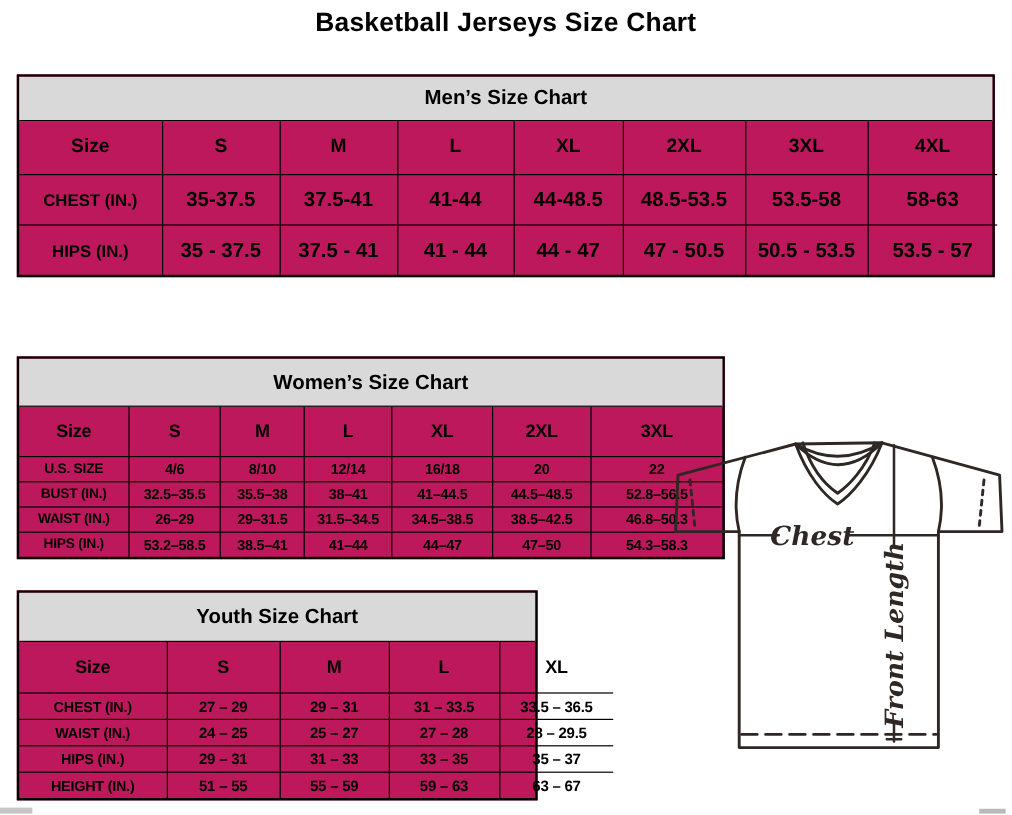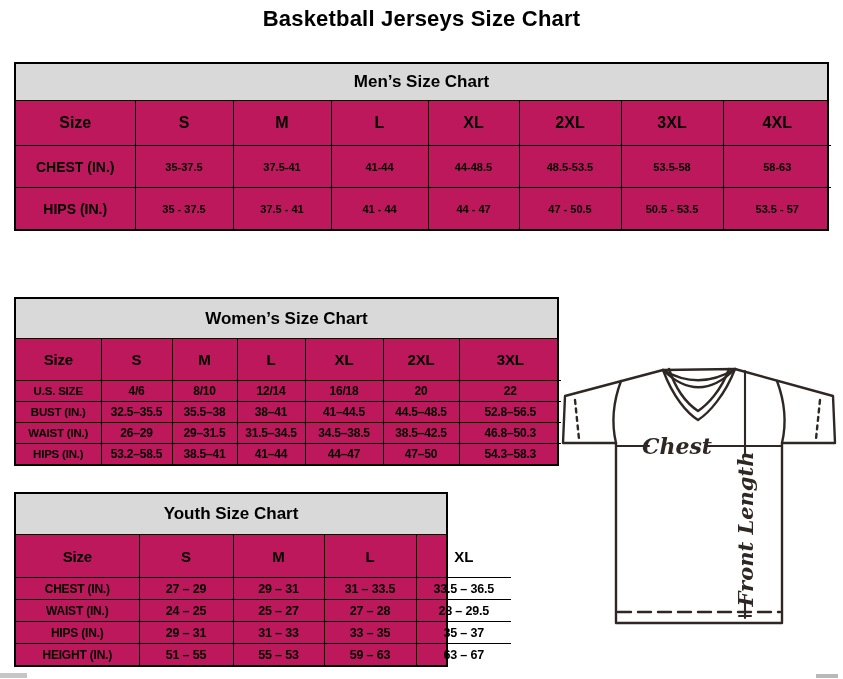--- a/index.html
+++ b/index.html
@@ -24,25 +24,25 @@
   }
   td:first-child{border-left:none;}
   td:last-child{border-right:none;margin-left:32px;}
   tr:first-child td{border-top:none;}
   tr:last-child td{border-bottom:none;}
 
   
   #mens{left:14px;top:62px;width:815px;}
   #mens .chart-title{height:36px;}
   #mens tr.size-row td{height:44px;font-size:16px;}
-  #mens td{height:41px;font-size:11px;}
+  #mens td{height:41px;font-size:17px;}
   #mens td.row-label{font-size:14px;}
 
   
-  #womens{left:14px;top:297px;width:545px;}
+  #womens{left:14px;top:297px;width:590px;}
   #womens .chart-title{height:39px;}
   #womens tr.size-row td{height:41px;font-size:15px;}
   #womens td{height:20px;font-size:12px;letter-spacing:-.2px;}
   #womens td.row-label{font-size:11.5px;}
 
   
   #youth{left:14px;top:492px;width:434px;}
   #youth .chart-title{height:40px;}
   #youth tr.size-row td{height:42px;font-size:15px;}
   #youth td{height:21px;font-size:12.5px;letter-spacing:-.2px;}
@@ -209,21 +209,21 @@
         <tr>
           <td class="row-label">HIPS (IN.)</td>
           <td>29 – 31</td>
           <td>31 – 33</td>
           <td>33 – 35</td>
           <td>35 – 37</td>
         </tr>
         <tr>
           <td class="row-label">HEIGHT (IN.)</td>
           <td>51 – 55</td>
-          <td>55 – 53</td>
+          <td>55 – 59</td>
           <td>59 – 63</td>
           <td>63 – 67</td>
         </tr>
       </tbody>
   </table>
 </div>
 
 <svg id="jersey" viewBox="0 0 285 275" xmlns="http://www.w3.org/2000/svg">
   <g fill="none" stroke="#2e2723" stroke-width="2.4" stroke-linejoin="round" stroke-linecap="round">
 

